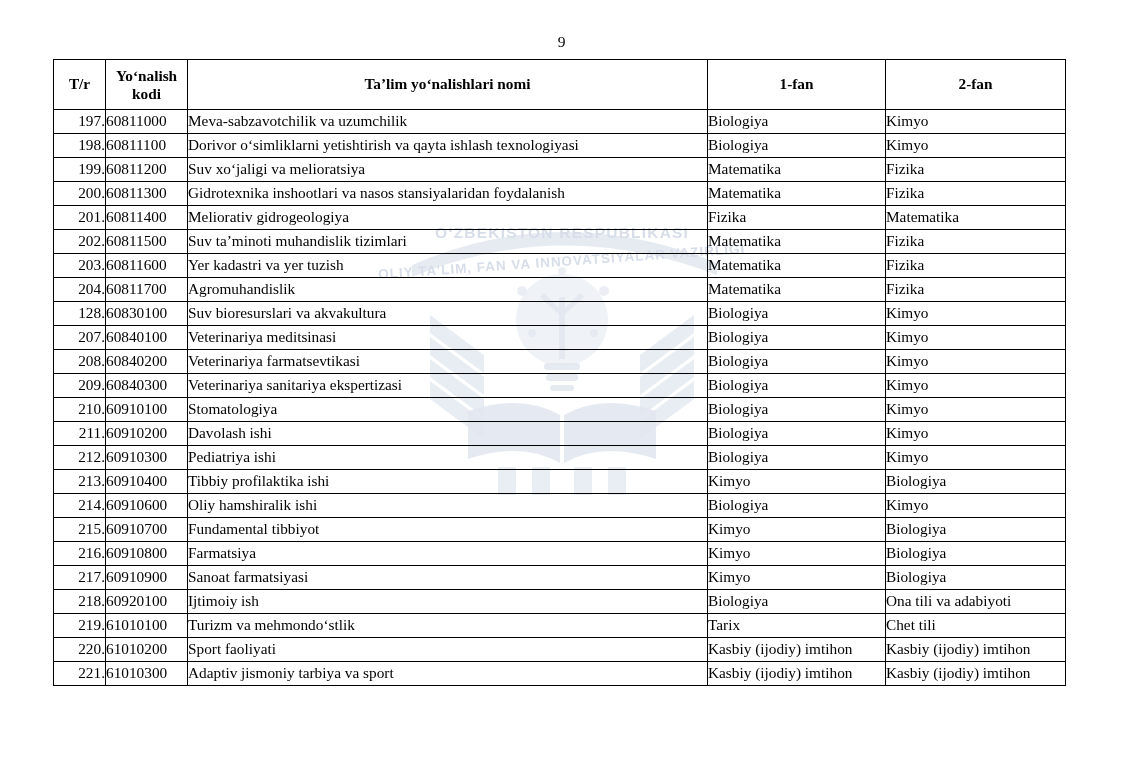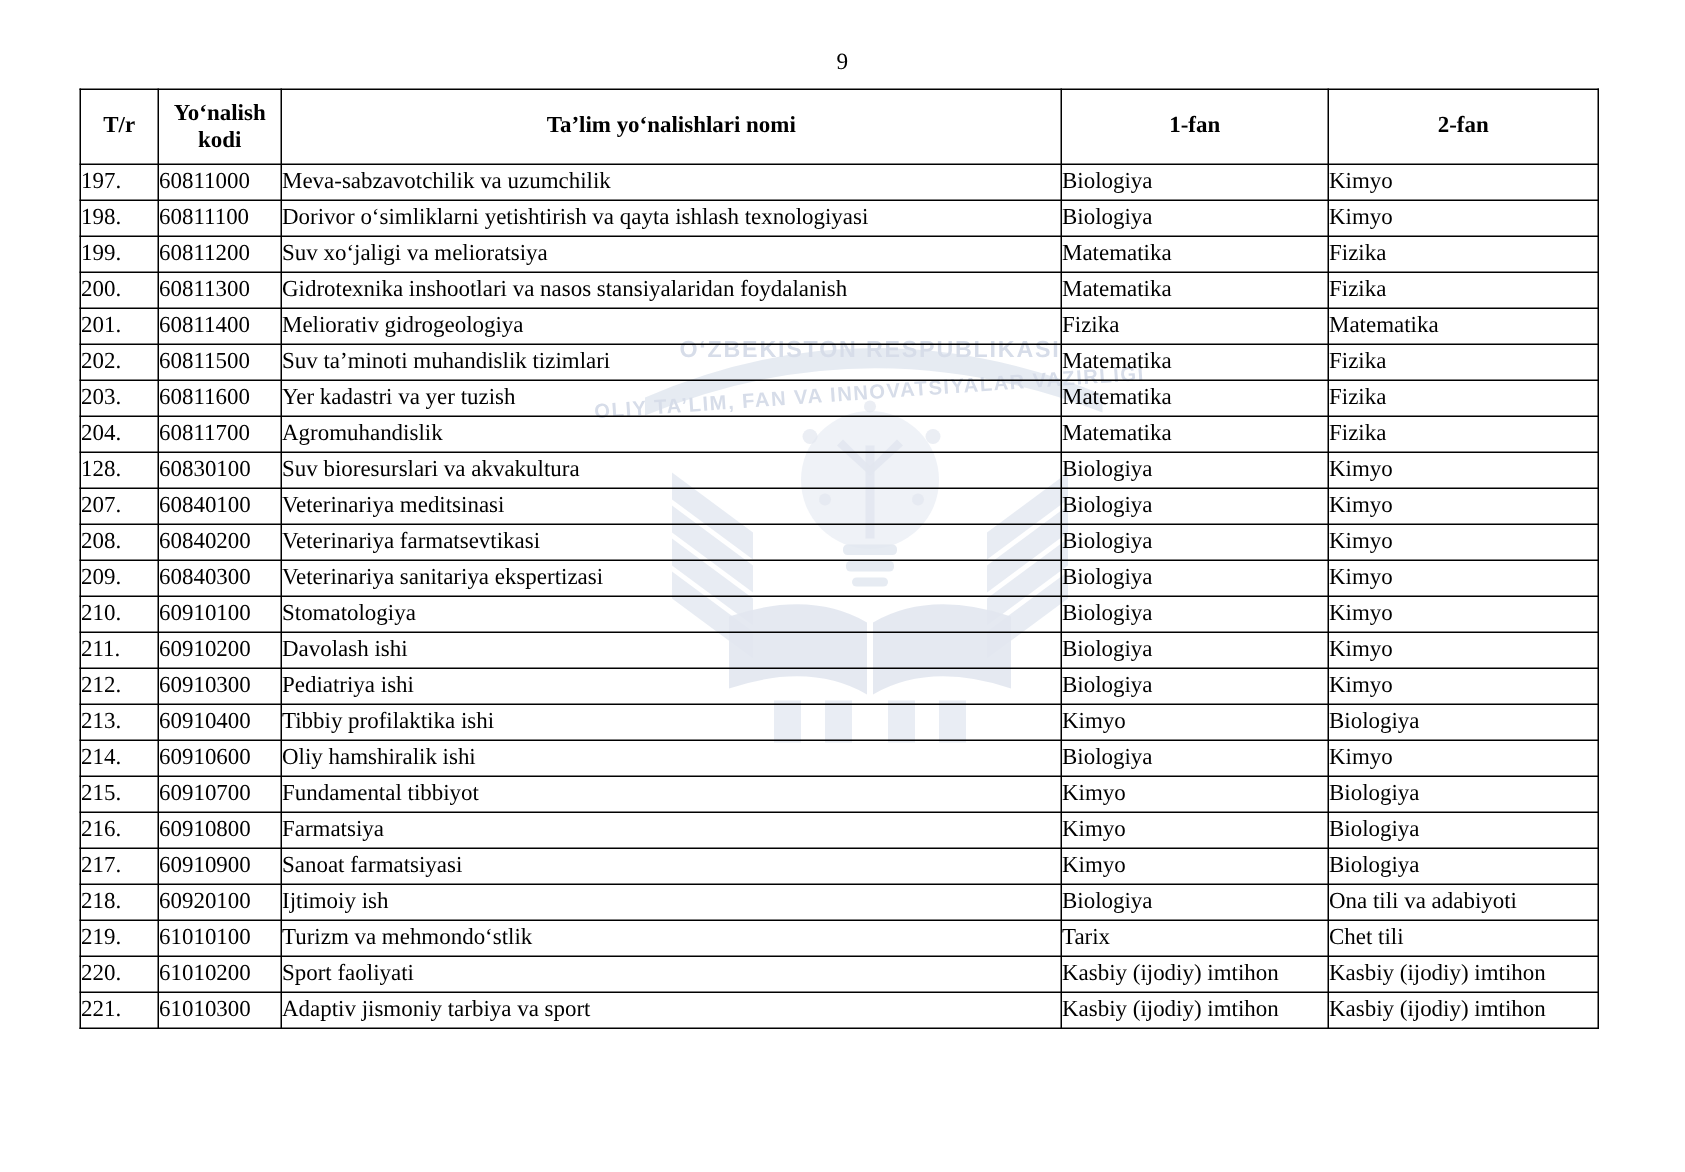--- a/index.html
+++ b/index.html
@@ -19,21 +19,21 @@
 
   .page {
     position: relative;
     width: 1123px;
     height: 781px;
   }
 
   
   .watermark {
     position: absolute;
-    left: 390px;
+    left: 372px;
     top: 205px;
     width: 380px;
     height: 290px;
     pointer-events: none;
     z-index: 0;
     opacity: 1;
   }
   .wm-svg { display: block; width: 100%; height: 100%; }
 
   
@@ -82,21 +82,21 @@
     text-align: center;
     vertical-align: middle;
     height: 50px;
     padding: 3px 2px;
   }
   thead th.h-code { line-height: 1.15; text-align: center; }
 
   tbody tr { height: 24px; }
   tbody td { height: 24px; vertical-align: middle; }
 
-  td.tr-num  {  padding-right: 7px; }
+  td.tr-num  { text-align: right;  padding-right: 7px; }
   td.code    { text-align: left; }
   td.name    { text-align: left;   padding-left: 6px; }
   td.fan     { text-align: left; }
 </style>
 </head>
 <body>
 
 <div class="page">
 
   <div class="watermark">

